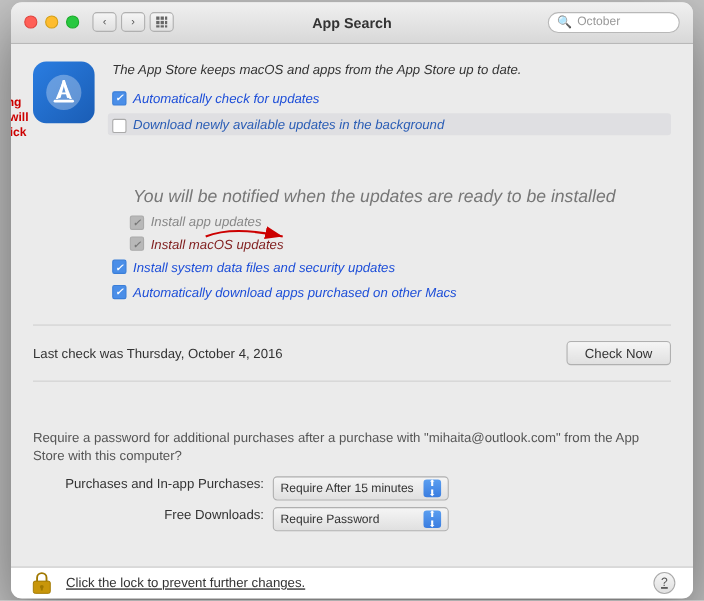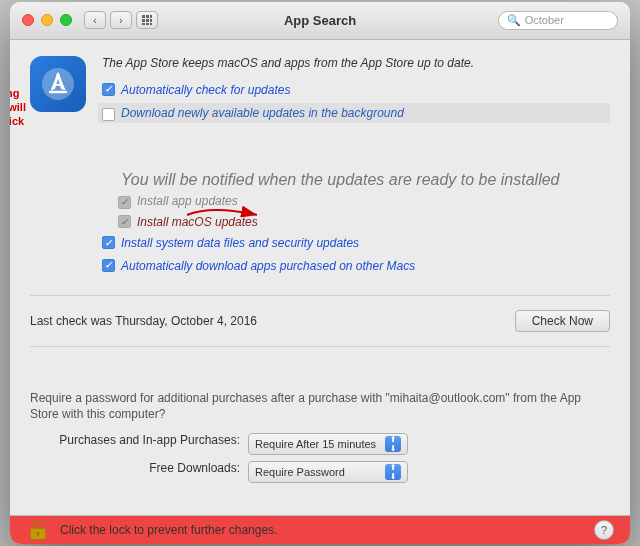--- a/index.html
+++ b/index.html
@@ -316,26 +316,27 @@
       background: linear-gradient(to bottom, #5a9ef0, #3a7de0);
       border-radius: 3px;
       display: flex;
       align-items: center;
       justify-content: center;
       color: white;
       font-size: 8px;
     }
 
     .bottom-bar {
-      background: #ef4444;
+      background: #ffffff;
       border-top: 1px solid #c0c0c0;
       padding: 2px 16px;
       display: flex;
       align-items: center;
       gap: 10px;
+      text-decoration: underline;
     }
 
     .lock-icon {
       width: 24px;
       height: 24px;
     }
 
     .lock-text {
       font-size: 12px;
       color: #333;

